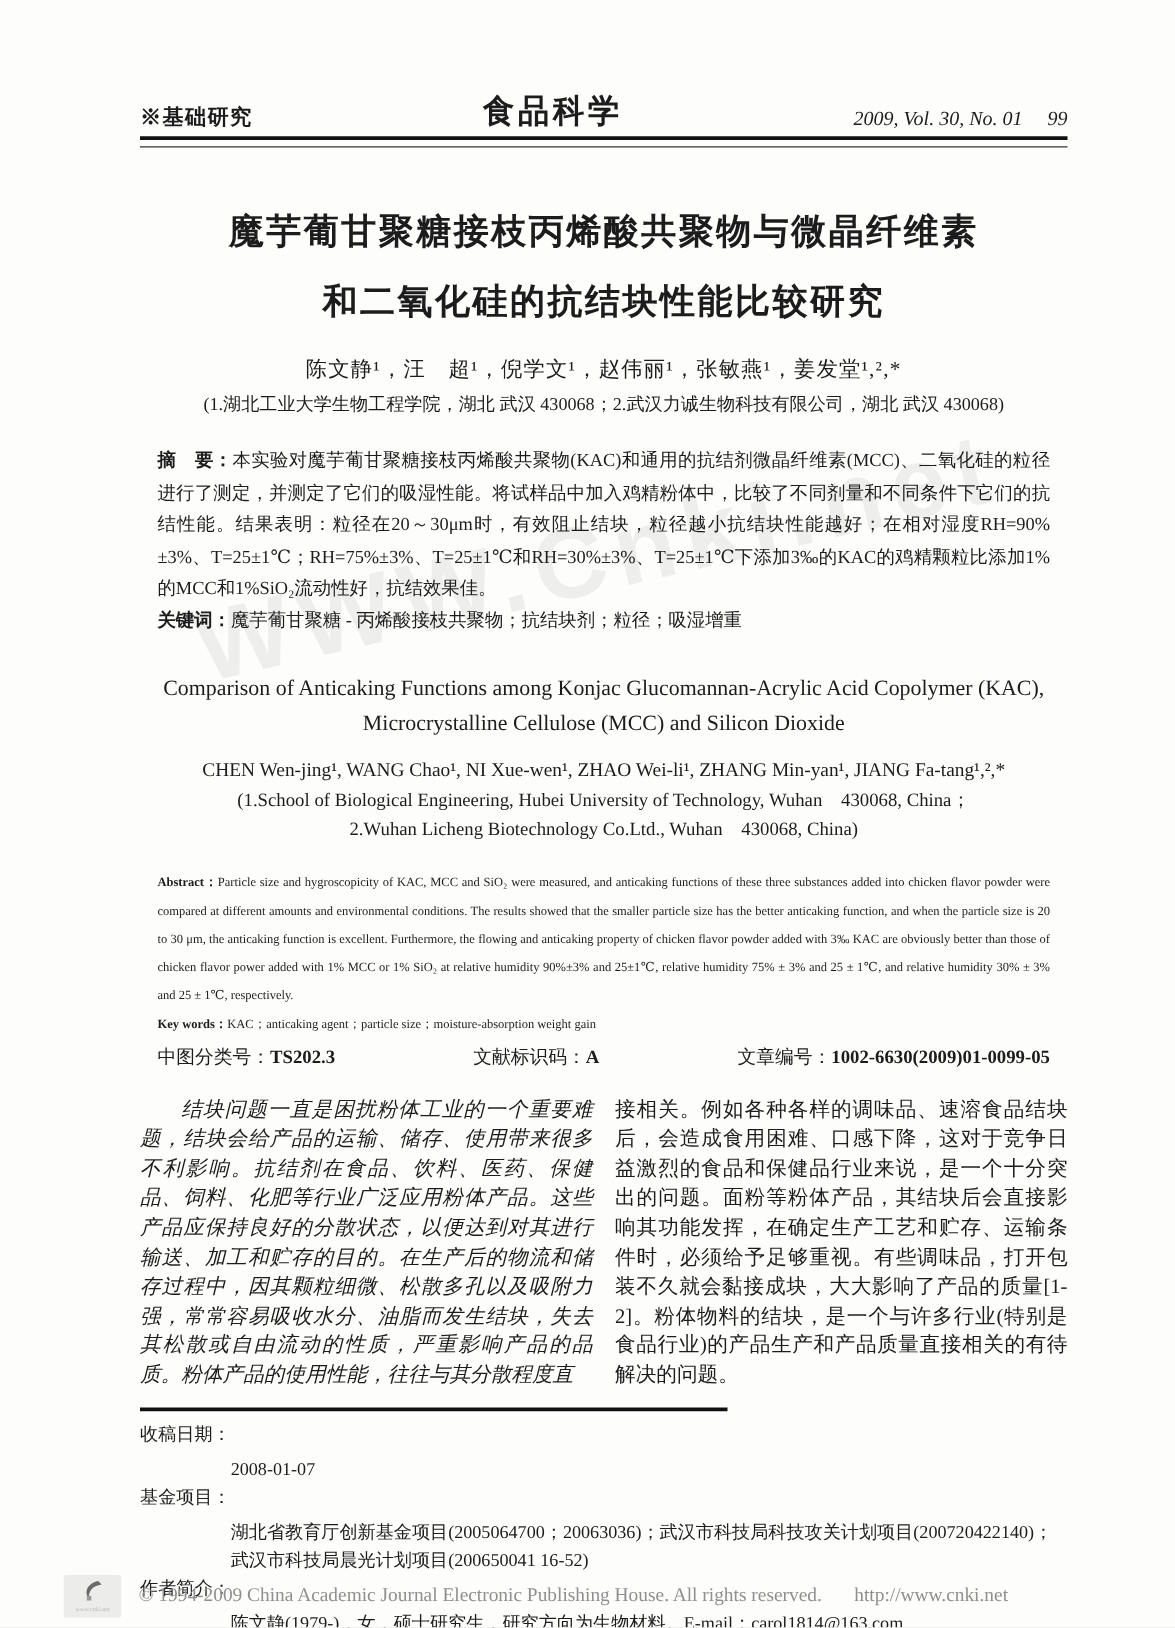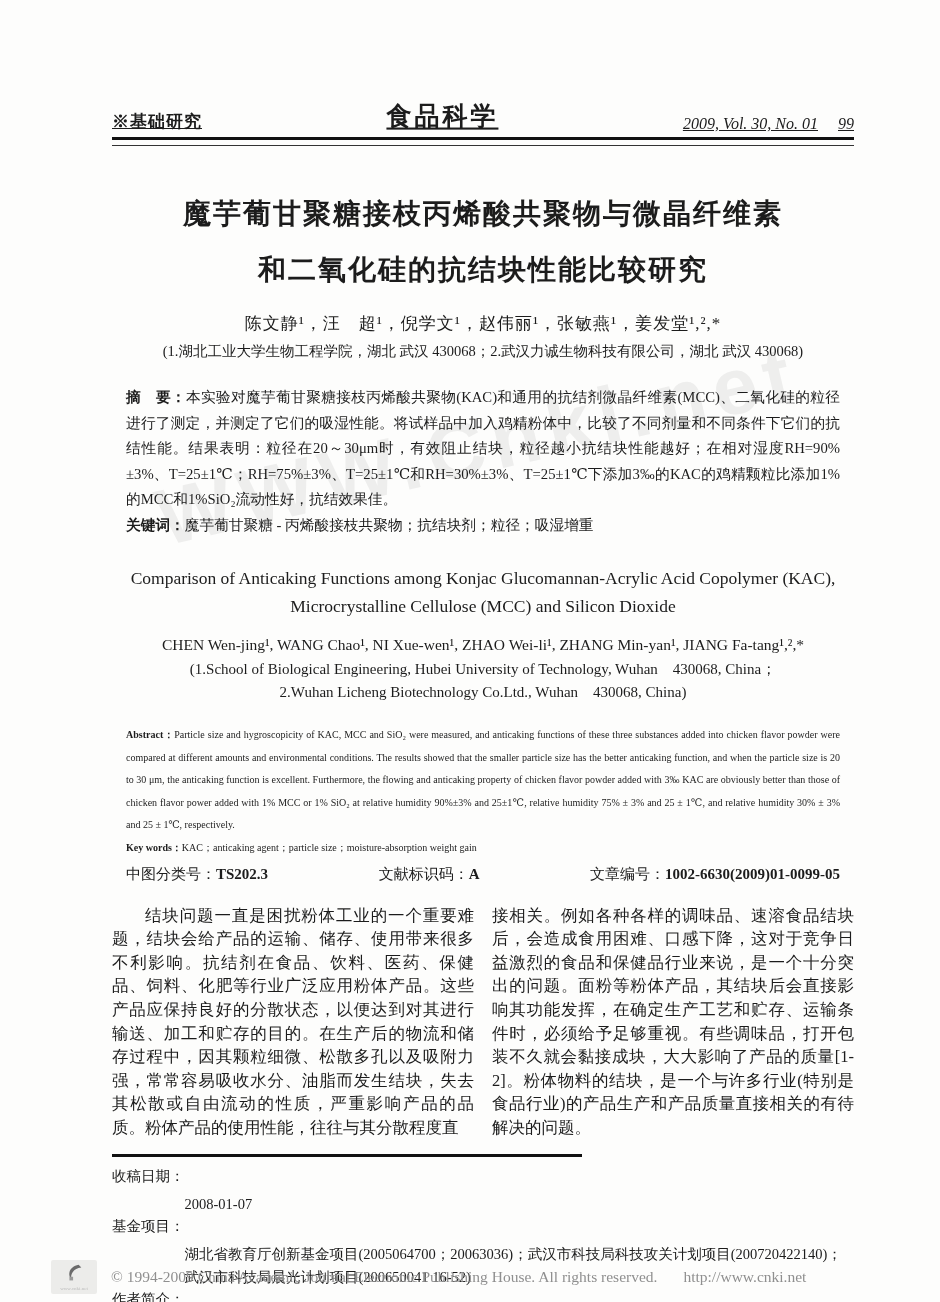--- a/index.html
+++ b/index.html
@@ -3,21 +3,21 @@
 <meta charset="utf-8">
 <style>
   html,body{margin:0;padding:0;background:#e9e9e9;}
   .page{
     width:940px;height:1302px;margin:0 auto;background:#fdfdfc;
     position:relative;overflow:hidden;box-sizing:border-box;
     font-family:"Liberation Serif","DejaVu Serif",serif;color:#1c1c1c;
   }
   .content{padding:0 86px 0 112px;position:relative;}
   
-  .header-row{display:flex;align-items:flex-end;justify-content:space-between;padding-top:100px;text-decoration:underline;}
+  .header-row{display:flex;align-items:flex-end;justify-content:space-between;padding-top:72px;}
   .hdr-section{font-size:17px;font-weight:bold;letter-spacing:1px;}
   .hdr-journal{font-size:25px;font-weight:900;letter-spacing:3px;font-family:"Liberation Sans","DejaVu Sans",sans-serif;transform:scaleY(1.05);}
   .hdr-right{font-size:16px;font-style:italic;white-space:nowrap;}
   .hdr-page{margin-left:20px;font-style:italic;}
   .header-rule{margin-top:4px;height:5px;border-top:3.5px solid #111;border-bottom:1.3px solid #333;}
   
   .title-cn{margin-top:40px;text-align:center;font-size:28px;font-weight:bold;line-height:56px;letter-spacing:2px;}
   .authors-cn{margin-top:14px;text-align:center;font-size:17px;letter-spacing:1px;}
   .affil-cn{margin-top:7px;text-align:center;font-size:14.5px;}
   
@@ -27,21 +27,21 @@
   .title-en{margin-top:26px;text-align:center;font-size:17.5px;line-height:28px;}
   .authors-en{margin-top:16px;text-align:center;font-size:15.5px;}
   .affil-en{margin-top:4px;text-align:center;font-size:15px;line-height:23px;}
   .block-en{margin-top:20px;padding:0 14px;font-size:10px;line-height:22.6px;text-align:justify;}
   .meta-row{display:flex;justify-content:space-between;padding:2px 14px 0 14px;font-size:15px;line-height:24px;}
   .meta-row b{font-weight:bold;}
   
   .body-cols{display:flex;gap:18px;margin-top:18px;font-size:16.5px;line-height:23.6px;text-align:justify;}
   .col{flex:1;}
   .col p{margin:0;}
-  .col.left p{text-indent:2em;}
+  .col.left p{text-indent:2em;font-style:italic;}
   
   .fn-rule{margin-top:14px;width:470px;border-top:3px solid #111;}
   .footnotes{margin-top:8px;font-size:14.5px;line-height:22.5px;}
   .fn{display:flex;}
   .fn-label{white-space:nowrap;}
   .fn-text{flex:1;margin-top:28px;}
   
   .watermark{
     position:absolute;left:150px;top:400px;font-size:80px;font-weight:bold;
     font-family:"Liberation Sans","DejaVu Sans",sans-serif;letter-spacing:8px;

